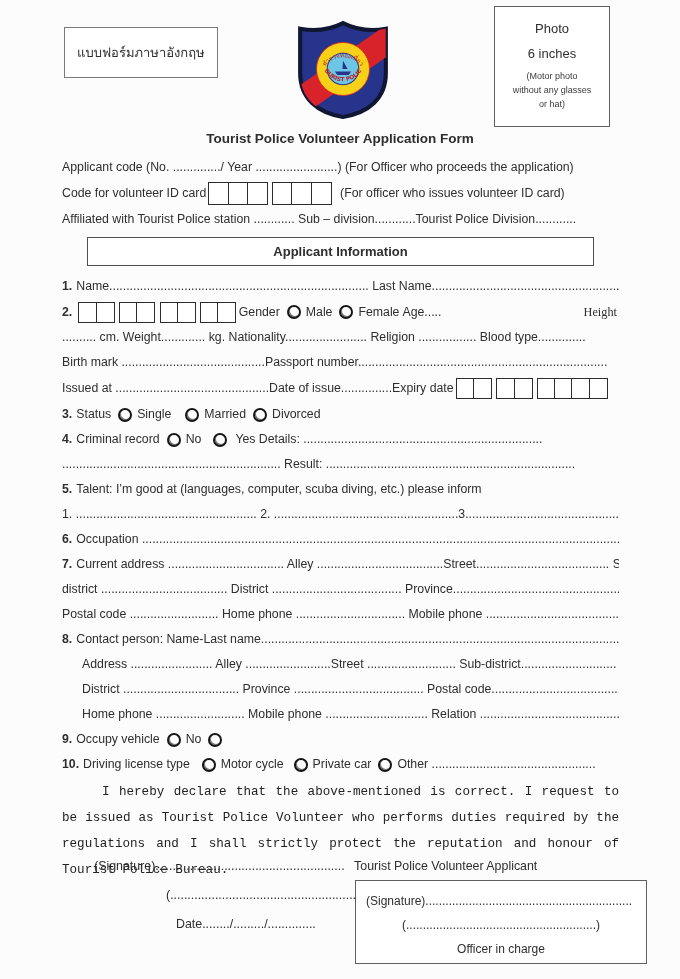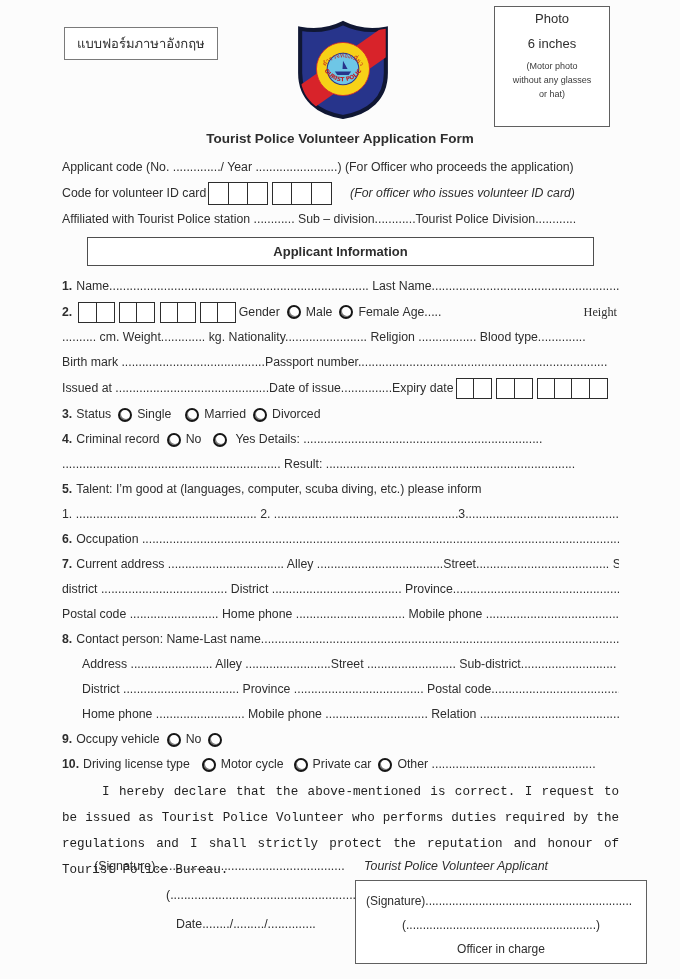--- a/index.html
+++ b/index.html
@@ -1,32 +1,32 @@
 <!DOCTYPE html>
 <html><head>
 <meta charset="utf-8">
 <style>
   html,body{margin:0;padding:0;background:#e8e8e8;}
   .page{
     position:relative;width:680px;height:979px;background:#fcfcfc;
     font-family:"Liberation Sans","DejaVu Sans",sans-serif;
     font-size:12.3px;color:#2e2e2e;overflow:hidden;margin:0 auto;
   }
-  .lang-box{position:absolute;left:64px;top:27px;border:1.4px solid #7a7a7a;padding:5px 12px;font-size:13px;background:#fff;}
+  .lang-box{position:absolute;left:64px;top:27px;border:1.4px solid #7a7a7a;padding:14px 12px;font-size:13px;background:#fff;}
   .badge{position:absolute;left:297px;top:20px;width:92px;height:100px;}
-  .photo-box{position:absolute;right:70px;top:6px;width:116px;height:121px;border:1.6px solid #606060;background:#fff;text-align:center;box-sizing:border-box;}
+  .photo-box{position:absolute;right:70px;top:6px;width:116px;height:121px;border:1.6px solid #606060;background:#fff;text-align:center;padding-top:10px;box-sizing:border-box;}
   .photo-box .big{font-size:13px;margin:4px 0 10px;}
   .photo-box .small{font-size:9px;margin:4px 0;color:#3a3a3a;}
   .form-title{position:absolute;top:131px;left:0;width:100%;text-align:center;font-weight:bold;font-size:13.5px;}
   .body{position:absolute;top:155px;left:62px;width:557px;}
   .row{height:25px;line-height:25px;white-space:nowrap;overflow:hidden;display:flex;align-items:center;}
   .trow{height:25px;line-height:25px;white-space:nowrap;overflow:hidden;display:block;}
   .num{font-weight:bold;margin-right:4px;}
   .indent{padding-left:20px;}
-  .gap-l{margin-left:16px;font-style:italic;}
+  .gap-l{margin-left:6px;}
   .gap-s{margin-left:3px;}
   .push-right{margin-left:auto;margin-right:2px;font-family:Liberation Serif, serif;}
   .section-box{border:1.5px solid #4e4e4e;margin:5px 25px 8px 25px;height:27px;line-height:27px;text-align:center;font-weight:bold;font-size:13px;background:#fff;}
   .cellgroup{display:inline-flex;margin:0 4px 0 2px;}
   .cell{width:17px;height:19px;border:1.7px solid #2d2d2d;background:#fff;margin-right:-1.7px;}
   .cell-lg{width:19px;height:21px;}
   .radio{display:inline-block;width:10px;height:10px;border:2.4px solid #161616;border-radius:50%;margin:0 5px 0 7px;background:#fff;box-shadow:inset 1px -1px 0 #777;flex:none;}
   .para{position:absolute;top:766px;left:62px;width:557px;text-align:justify;text-indent:40px;line-height:26px;font-size:12.6px;color:#222;font-family:Liberation Mono, monospace;}
   .sig-area{position:absolute;top:852px;left:94px;width:470px;line-height:29px;font-size:12.4px;white-space:nowrap;}
   .sig-l2{margin-left:72px;}

